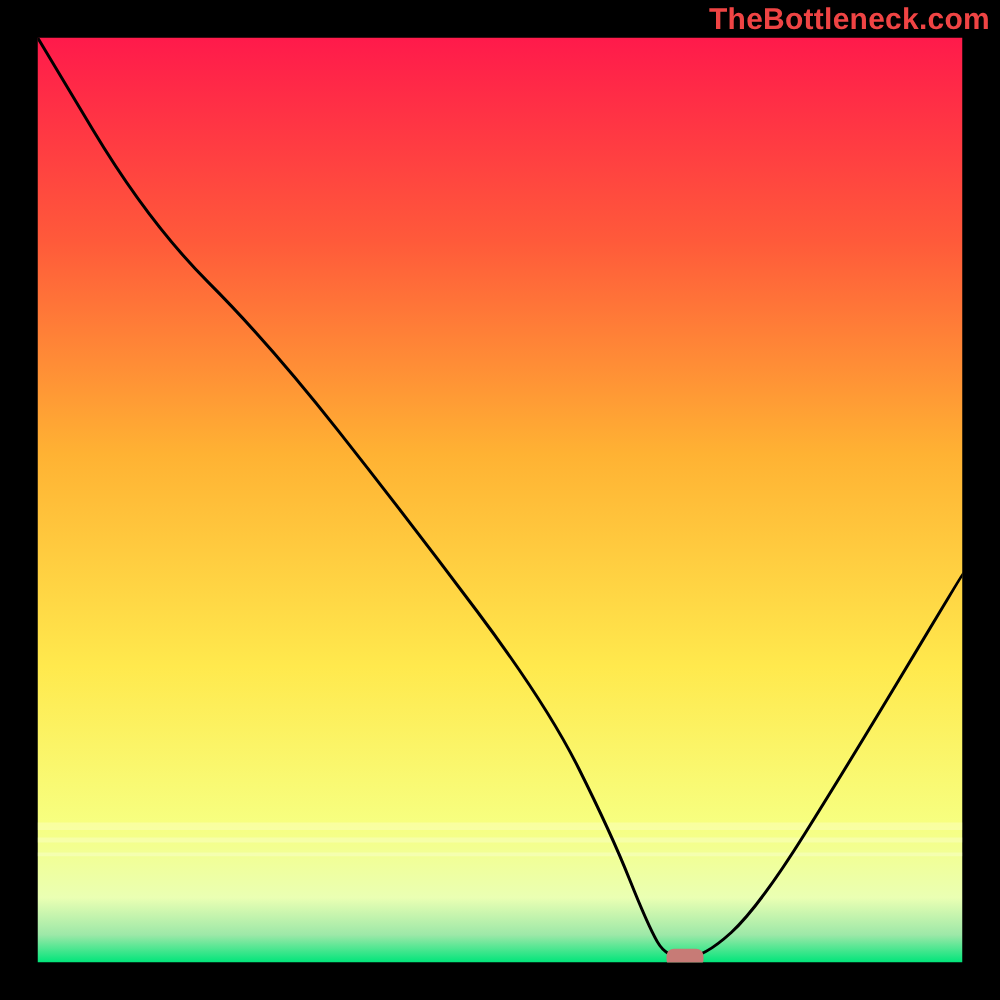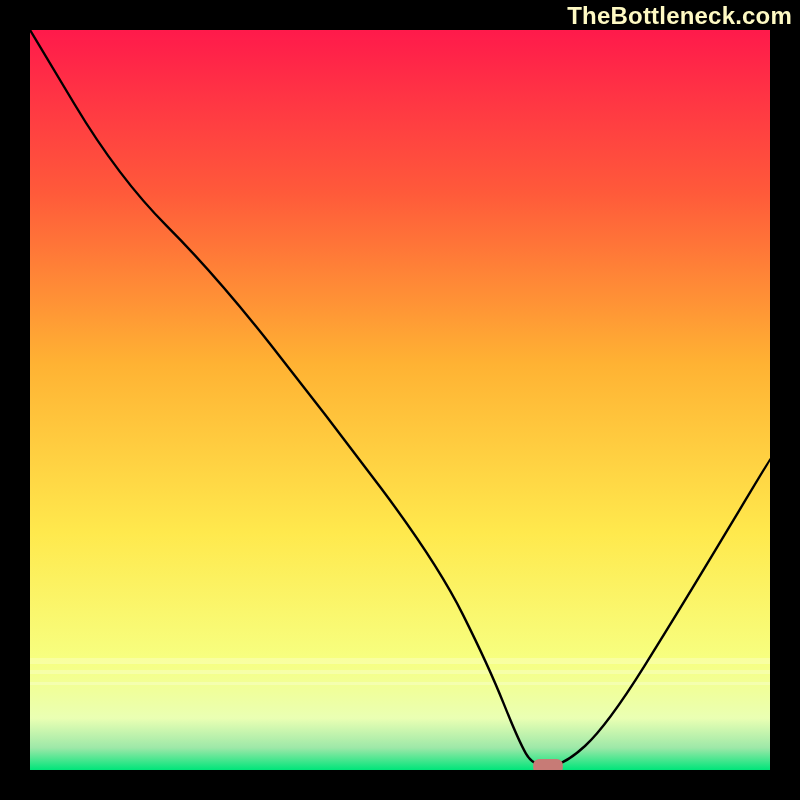--- a/index.html
+++ b/index.html
@@ -16,21 +16,21 @@
     width: 800px;
     height: 800px;
     background: #000;
   }
   .watermark {
     position: absolute;
     top: 2px;
     right: 8px;
     font-size: 24px;
     font-weight: 600;
-    color: #fef9c3;
+    color: #ef4444;
     letter-spacing: 0.2px;
     z-index: 10;
   }
   
   svg.plot {
     position: absolute;
     left: 30px;
     top: 30px;
     width: 740px;
     height: 740px;

